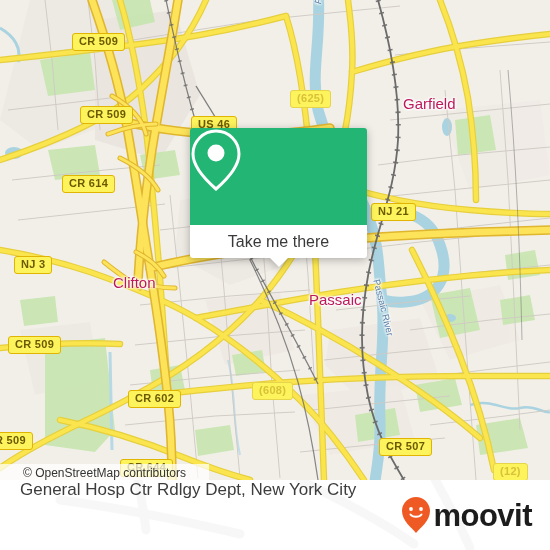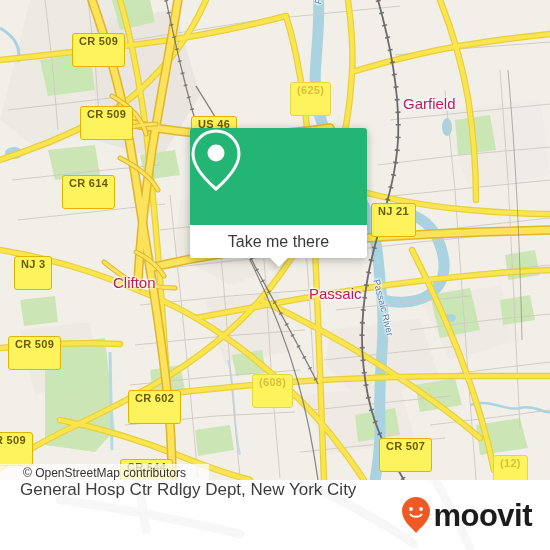--- a/index.html
+++ b/index.html
@@ -9,24 +9,24 @@
   #app{position:relative;width:550px;height:550px;overflow:hidden;background:#fff;}
 
   
   #map{position:absolute;left:0;top:0;width:550px;height:480px;
        background:#f2efe9;overflow:hidden;}
   #map svg{position:absolute;left:0;top:0;}
 
   
   .shield{position:absolute;background:#fdf35c;border:1.6px solid #e0b400;
           border-radius:3px;color:#6b5a00;font-size:11px;font-weight:bold;
-          letter-spacing:.3px;padding:1px 6px 18px 6px;white-space:nowrap;
+          letter-spacing:.3px;padding:1px 6px 2px 6px;white-space:nowrap;
           line-height:13px;box-sizing:border-box;
           text-shadow:0 0 2px #fdf35c;}
-  .shield.paren{color:#d8c23a;border-color:#e6d44a;}
+  .shield.paren{color:#d8c23a;border-color:#e6d44a;margin-top:8px;}
 
   
   .place{position:absolute;color:#be185d;font-size:15px;white-space:nowrap;
          text-shadow:1px 1px 2px rgba(255,255,255,.95),-1px -1px 2px rgba(255,255,255,.95),
                      1px -1px 2px rgba(255,255,255,.95),-1px 1px 2px rgba(255,255,255,.95);}
   .river-lbl{position:absolute;color:#5b7fa6;font-size:9.5px;white-space:nowrap;
              text-shadow:1px 1px 2px rgba(255,255,255,.95),-1px -1px 2px rgba(255,255,255,.95),
                          1px -1px 2px rgba(255,255,255,.95),-1px 1px 2px rgba(255,255,255,.95);}
 
   
@@ -246,21 +246,21 @@
                  C280 312 300 348 318 384" stroke-width="4" stroke-dasharray="1.4 11" opacity="0.8"></path>
         <path d="M196 86 L222 128" stroke-width="1.4" opacity="0.85"></path>
         <path d="M250 260 C270 300 286 340 298 382 C308 418 314 452 318 480" stroke-width="1.2" opacity="0.8"></path>
         <path d="M508 70 C516 160 520 250 522 340" stroke-width="1" opacity="0.5"></path>
       </g>
 
     </svg>
 
     <div class="place" style="left:403px;top:95px;">Garfield</div>
     <div class="place" style="left:113px;top:274px;">Clifton</div>
-    <div class="place" style="left:309px;top:285px;text-align:right;">Passaic</div>
+    <div class="place" style="left:309px;top:291px;text-align:right;">Passaic</div>
 
     <div class="river-lbl" style="left:312px;top:2px;transform:rotate(-72deg);transform-origin:left top;">Passaic River</div>
     <div class="river-lbl" style="left:382px;top:278px;transform:rotate(76deg);transform-origin:left top;">Passaic River</div>
 
     <div class="shield" style="left:72px;top:33px;">CR 509</div>
     <div class="shield" style="left:80px;top:106px;">CR 509</div>
     <div class="shield" style="left:62px;top:175px;">CR 614</div>
     <div class="shield" style="left:191px;top:116px;">US 46</div>
     <div class="shield paren" style="left:290px;top:82px;">(625)</div>
     <div class="shield" style="left:371px;top:203px;">NJ 21</div>

